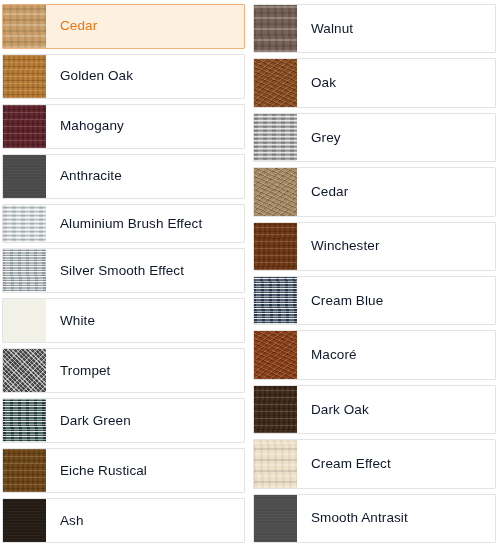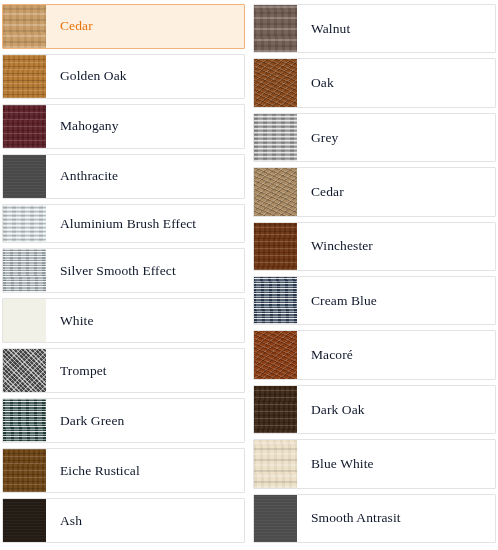--- a/index.html
+++ b/index.html
@@ -36,21 +36,20 @@
     box-sizing: border-box;
     display: flex;
     flex-direction: row;
     align-items: stretch;
     height: 60px;
     margin-bottom: 5px;
     border: 1px solid #e3e3e3;
     background: #ffffff;
     cursor: pointer;
     border-radius: 1px;
-    font-family: Liberation Serif, serif;
   }
   .colour-option.tall {
     height: 53px;
     text-align: center;
   }
   .colour-option.selected {
     background: #fdf0e1;
     border: 1px solid #f0b27a;
   }
 
@@ -234,20 +233,20 @@
       <div class="colour-option">
         <div class="swatch tex-burl" style="background-color: rgb(139, 61, 20);"></div>
         <div class="swatch-label">Macoré</div>
       </div>
       <div class="colour-option">
         <div class="swatch tex-wood" style="background-color: rgb(59, 36, 19);"></div>
         <div class="swatch-label">Dark Oak</div>
       </div>
       <div class="colour-option">
         <div class="swatch tex-wood-soft" style="background-color: rgb(237, 224, 200);"></div>
-        <div class="swatch-label">Blue White</div>
+        <div class="swatch-label">Cream Effect</div>
       </div>
       <div class="colour-option">
         <div class="swatch tex-flat" style="background-color: rgb(78, 78, 78);"></div>
         <div class="swatch-label">Smooth Antrasit</div>
       </div>
     </div>
 </div>
 
 </body></html>

